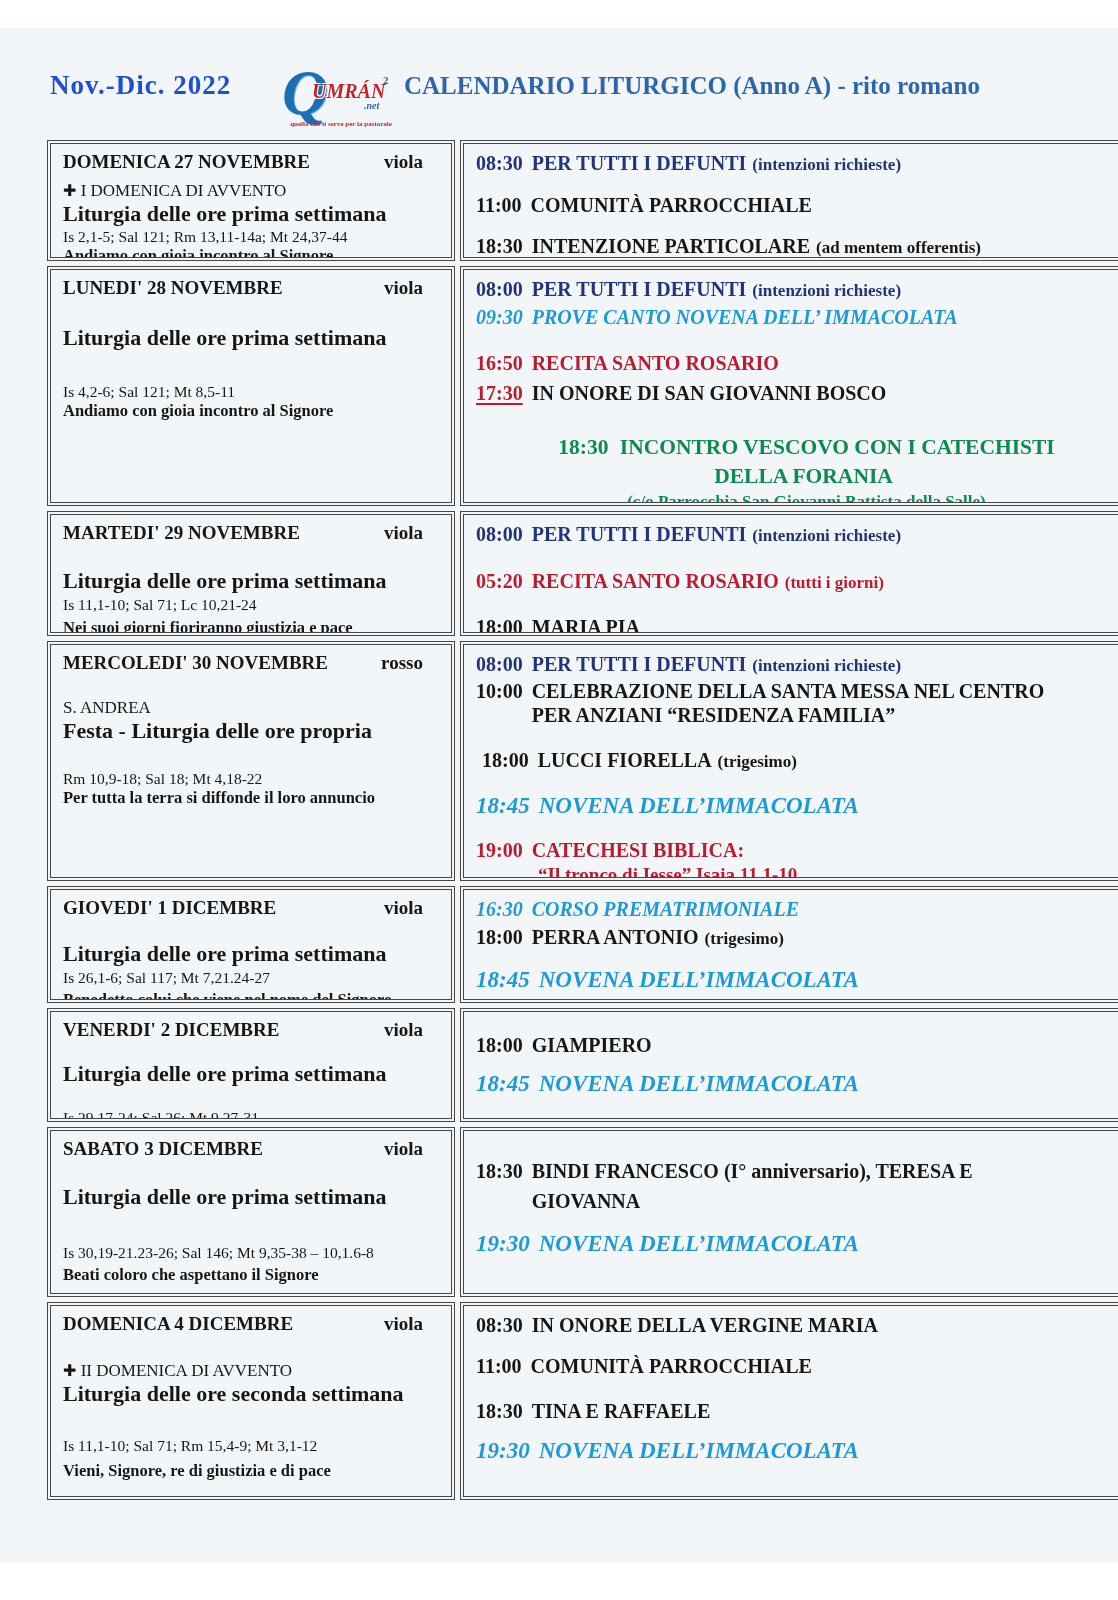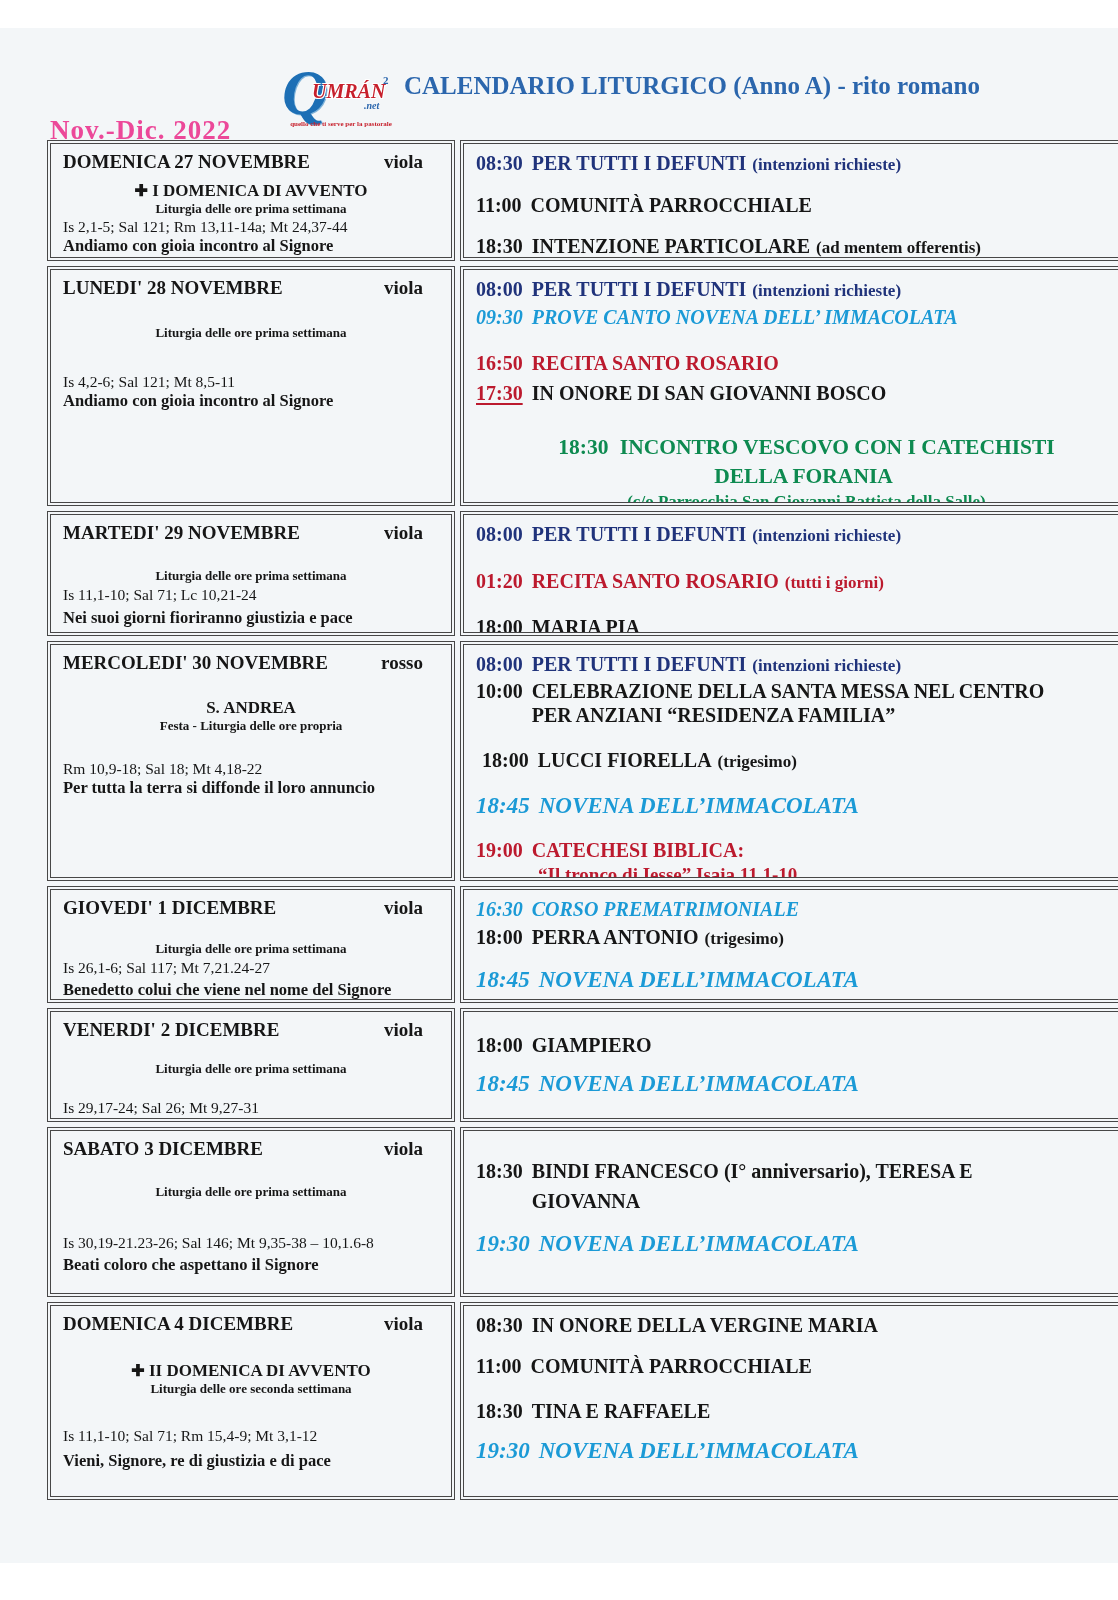--- a/index.html
+++ b/index.html
@@ -3,21 +3,21 @@
 <meta charset="utf-8">
 <style>
   * { box-sizing: border-box; margin: 0; padding: 0; }
   html, body { width: 1118px; background: #ffffff; }
   body { height: 1600px; position: relative; font-family: "Liberation Serif", serif; }
   .scan-page { position: absolute; top: 28px; left: 0; width: 1118px; height: 1535px;
                background: #f3f6f8; }
 
   
   .hdr-period { position: absolute; top: 70px; left: 50px; font-size: 27px; font-weight: bold;
-                color: #ec4899; letter-spacing: 1px; margin-top: 45px; }
+                color: #1d4ed8; letter-spacing: 1px; }
   .hdr-title { position: absolute; top: 72px; left: 404px; font-size: 25px; font-weight: bold;
                color: #2b66ad; }
   .logo { position: absolute; top: 62px; left: 282px; width: 116px; height: 80px; }
   .logo-q { position: absolute; top: -6px; left: 0; font-size: 64px; font-weight: bold;
             font-style: italic; color: #1d6fb5; text-shadow: 1px 1px 0 #7fb3d9; }
   .logo-name { position: absolute; top: 18px; left: 30px; font-size: 20px; font-weight: bold;
                font-style: italic; color: #c7202c;
                text-shadow: -1px -1px 0 #fff, 1px -1px 0 #fff, -1px 1px 0 #fff, 1px 1px 0 #fff; }
   .logo-sup { position: absolute; top: 12px; left: 101px; font-size: 11px; font-weight: bold; color: #2b66ad; }
   .logo-net { position: absolute; top: 38px; left: 82px; font-size: 10px; font-weight: bold;
@@ -29,23 +29,23 @@
   .calendar { position: absolute; top: 140px; left: 47px; width: 1104px;
               display: grid; grid-template-columns: 408px 1fr; column-gap: 5px; row-gap: 5px;
               grid-template-rows: 121px 240px 125px 240px 117px 114px 170px 198px; }
   .cell { border: 4px double #474747; background: #f3f6f8; overflow: hidden; }
   .cell.left  { padding: 7px 12px 6px 12px; color: #161616; }
   .cell.right { padding: 7px 10px 6px 12px; }
 
   
   .day-head { display: flex; justify-content: space-between; font-size: 19px; font-weight: bold; }
   .day-color { padding-right: 16px; }
-  .feast-line { text-align: center; font-size: 17px; font-weight: bold; }
+  .feast-line { text-align: left; font-size: 17px; font-weight: normal; }
   .cross { font-size: 16px; }
-  .liturgy-line { text-align: center; font-size: 13px; font-weight: bold; }
+  .liturgy-line { font-size: 22px; font-weight: bold; }
   .readings { font-size: 15.5px; }
   .antiphon { font-size: 16.5px; font-weight: bold; }
 
   
   .ev { display: flex; align-items: baseline; font-size: 20px; font-weight: bold; line-height: 1.22; }
   .ev .t { flex: 0 0 auto; margin-right: 9px; white-space: nowrap; }
   .ev .lb { flex: 1 1 auto; }
   .ev .note { font-size: 0.85em; margin-left: 6px; }
   .ev.center { display: block; text-align: center; }
   .ev.center .t, .ev.center .lb { display: inline; margin-right: 6px; }
@@ -154,21 +154,21 @@
     <div class="liturgy-line" style="margin-top:24px;">Liturgia delle ore prima settimana</div>
     <div class="readings" style="margin-top:2px;">Is 11,1-10; Sal 71; Lc 10,21-24</div>
     <div class="antiphon" style="margin-top:4px;">Nei suoi giorni fioriranno giustizia e pace</div>
   </div>
   <div class="cell right">
     <div class="ev c-navy">
       <span class="t">08:00</span>
       <span class="lb"><span>PER TUTTI I DEFUNTI</span><span class="note">(intenzioni richieste)</span></span>
     </div>
     <div class="ev c-red" style="margin-top:22px;">
-      <span class="t">01:20</span>
+      <span class="t">05:20</span>
       <span class="lb"><span>RECITA SANTO ROSARIO</span><span class="note">(tutti i giorni)</span></span>
     </div>
     <div class="ev c-black" style="margin-top:22px;">
       <span class="t">18:00</span>
       <span class="lb">MARIA PIA</span>
     </div>
   </div>
 
   <div class="cell left">
     <div class="day-head">

